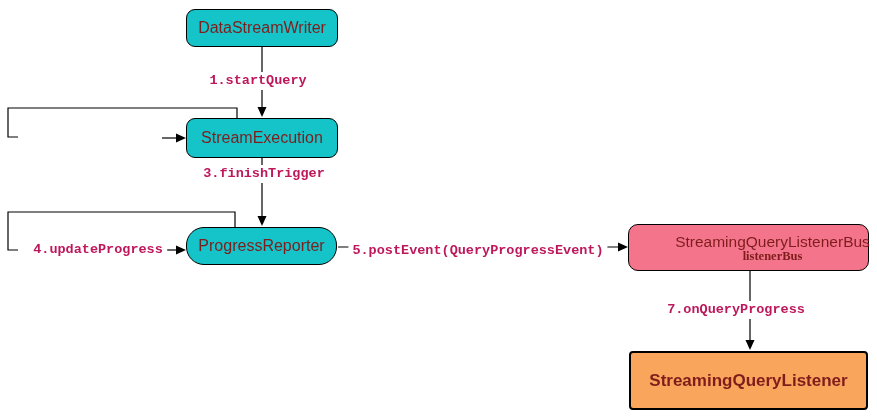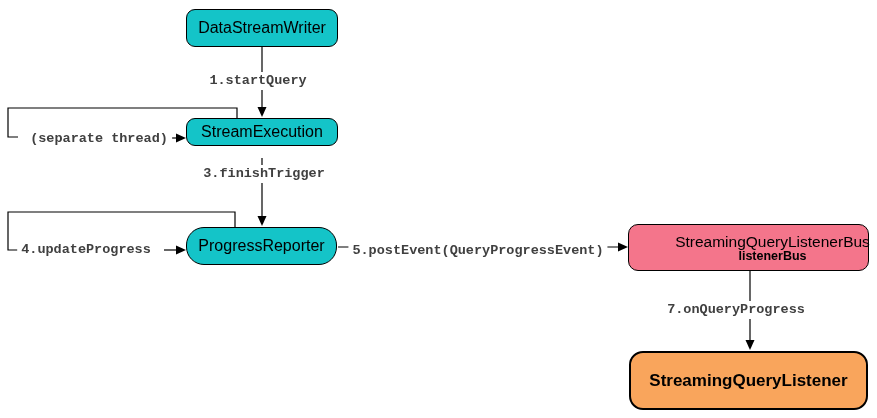--- a/index.html
+++ b/index.html
@@ -28,67 +28,67 @@
     position: absolute;
     z-index: 3;
     display: flex;
     flex-direction: column;
     align-items: center;
     justify-content: center;
     border: 1.5px solid #000000;
     border-radius: 9px;
     box-sizing: border-box;
     text-align: center;
-    color: #000000;
+    color: #7f1d1d;
   }
   .node .title { font-size: 16px; line-height: 18px; }
   .teal { background: #14C4C8; }
 
   .node-dsw { left: 186px; top: 9px;   width: 152px; height: 38px; }
-  .node-se  { left: 186px; top: 118px; width: 152px; height: 28px; text-align: right; }
+  .node-se  { left: 186px; top: 118px; width: 152px; height: 40px; text-align: right; }
   .node-pr  { left: 186px; top: 227px; width: 151px; height: 38px; border-radius: 18px; }
 
   .node-bus {
     left: 628px; top: 224px; width: 241px; height: 47px;
     background: #F4758B; border-radius: 10px; padding-left: 48px;
   }
   .node-bus .title { font-size: 15.5px; line-height: 17px; }
   .node-bus .subtitle {
-    font-family: Liberation Sans, sans-serif;
+    font-family: Liberation Serif, serif;
     font-weight: 700;
     font-size: 12.5px;
     line-height: 13px;
   }
 
   .node-sql {
     left: 629px; top: 351px; width: 239px; height: 59px;
     background: #F9A55C;
     border-width: 2.5px;
-    border-radius: 14px;
+    border-radius: 4px;
   }
   .node-sql .title { font-size: 17px; font-weight: 700; }
 
   .edge-label {
     position: absolute;
     z-index: 2;
     transform: translate(-50%, -50%);
     background: #ffffff;
     padding: 1px 4px;
     font-family: "Liberation Mono", monospace;
     font-weight: 700;
     font-size: 13.5px;
     line-height: 16px;
-    color: #404040;
+    color: #be185d;
     white-space: nowrap;
     text-align: center;
   }
   .lbl-start    { left: 258px; top: 81px; }
   .lbl-batches  { left: 99px;  top: 139px; }
   .lbl-finish   { left: 264px; top: 174px; }
-  .lbl-update   { left: 86px;  top: 250px; }
+  .lbl-update   { left: 98px;  top: 250px; }
   .lbl-post     { left: 478px; top: 251px; }
   .lbl-onquery  { left: 736px; top: 310px; }
 </style>
 </head>
 <body>
 
 <div class="canvas">
 
   <svg class="wires" width="877" height="418" viewBox="0 0 877 418" xmlns="http://www.w3.org/2000/svg">
 
@@ -130,21 +130,20 @@
     <span class="subtitle">listenerBus</span>
   </div>
 
   <div class="node node-sql">
     <span class="title">StreamingQueryListener</span>
   </div>
 
   <div class="edge-label lbl-start">1.startQuery</div>
 
   <div class="edge-label lbl-batches">
-    <div>(separate thread)</div>
   </div>
 
   <div class="edge-label lbl-finish">3.finishTrigger</div>
 
   <div class="edge-label lbl-update">4.updateProgress</div>
 
   <div class="edge-label lbl-post">5.postEvent(QueryProgressEvent)</div>
 
   <div class="edge-label lbl-onquery">7.onQueryProgress</div>
 

